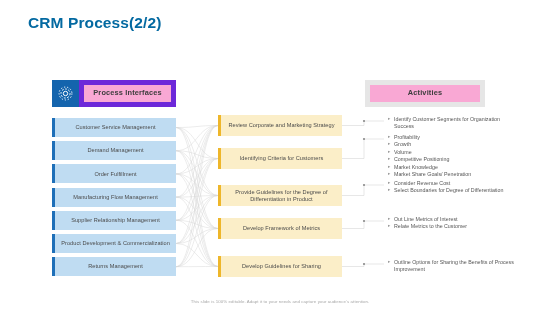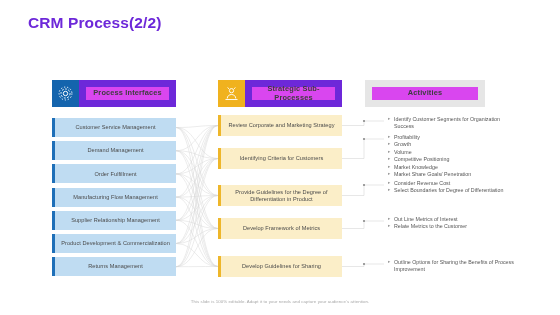--- a/index.html
+++ b/index.html
@@ -6,34 +6,34 @@
   body{
     width:560px;height:315px;background:#ffffff;
     font-family:"Liberation Sans", sans-serif;
     color:#3b3b3b;overflow:hidden;position:relative;
   }
   .slide{position:absolute;inset:0;}
 
   
   .title{
     position:absolute;left:28px;top:14px;
-    font-size:15.5px;font-weight:700;color:#6d28d9;
+    font-size:15.5px;font-weight:700;color:#0369a1;
     letter-spacing:.1px;
   }
 
   
   .hdr{position:absolute;height:27px;display:flex;align-items:stretch;}
   .hdr-icon{
     width:27px;height:27px;flex:0 0 27px;
     display:flex;align-items:center;justify-content:center;
   }
   .hdr-icon.blue{background:#1464ad;}
   .hdr-icon.amber{background:#f0b21e;}
   .hdr-box{
-    flex:1;border:7px solid #6d28d9;background:#d946ef;
+    flex:1;border:5px solid #6d28d9;background:#f9a8d4;
     display:flex;align-items:center;justify-content:center;
     text-align:center;line-height:1.12;
     font-size:7.4px;font-weight:700;color:#3d3d3d;letter-spacing:.15px;
   }
   #hdr-process{left:52px;top:80px;width:124px;}
   #hdr-strategic{left:218px;top:80px;width:124px;}
   #hdr-activities{left:365px;top:80px;width:120px;}
   #hdr-activities .hdr-box{border-color:#e6e6e6;}
 
   
@@ -137,31 +137,20 @@
     <div class="hdr-icon blue">
       <svg width="17" height="17" viewBox="0 0 24 24" fill="none" stroke="#ffffff" stroke-width="1.4">
         <circle cx="12" cy="12" r="3.1"></circle>
         <circle cx="12" cy="12" r="6.4" stroke-dasharray="2.6 2.2"></circle>
         <circle cx="12" cy="12" r="9.1" stroke-dasharray="1.8 2.6"></circle>
       </svg>
     </div>
     <div class="hdr-box">Process Interfaces</div>
   </div>
 
-  <div class="hdr" id="hdr-strategic">
-    <div class="hdr-icon amber">
-      <svg width="17" height="17" viewBox="0 0 24 24" fill="none" stroke="#ffffff" stroke-width="1.3">
-        <circle cx="12" cy="8" r="3"></circle>
-        <path d="M6 19c0-3.3 2.7-5.6 6-5.6s6 2.3 6 5.6"></path>
-        <path d="M3.5 20.5h17"></path>
-        <path d="M8.5 5.4 6.4 3.6M15.5 5.4l2.1-1.8"></path>
-      </svg>
-    </div>
-    <div class="hdr-box">Strategic Sub-Processes</div>
-  </div>
 
   <div class="hdr" id="hdr-activities">
     <div class="hdr-box">Activities</div>
   </div>
 
   <div id="nodes-layer">
       <div class="node blue" style="left: 52px; width: 124px; top: 118px; height: 19px;">
         <div class="bar"></div>
         <div class="body">Customer Service Management</div>
       </div>

